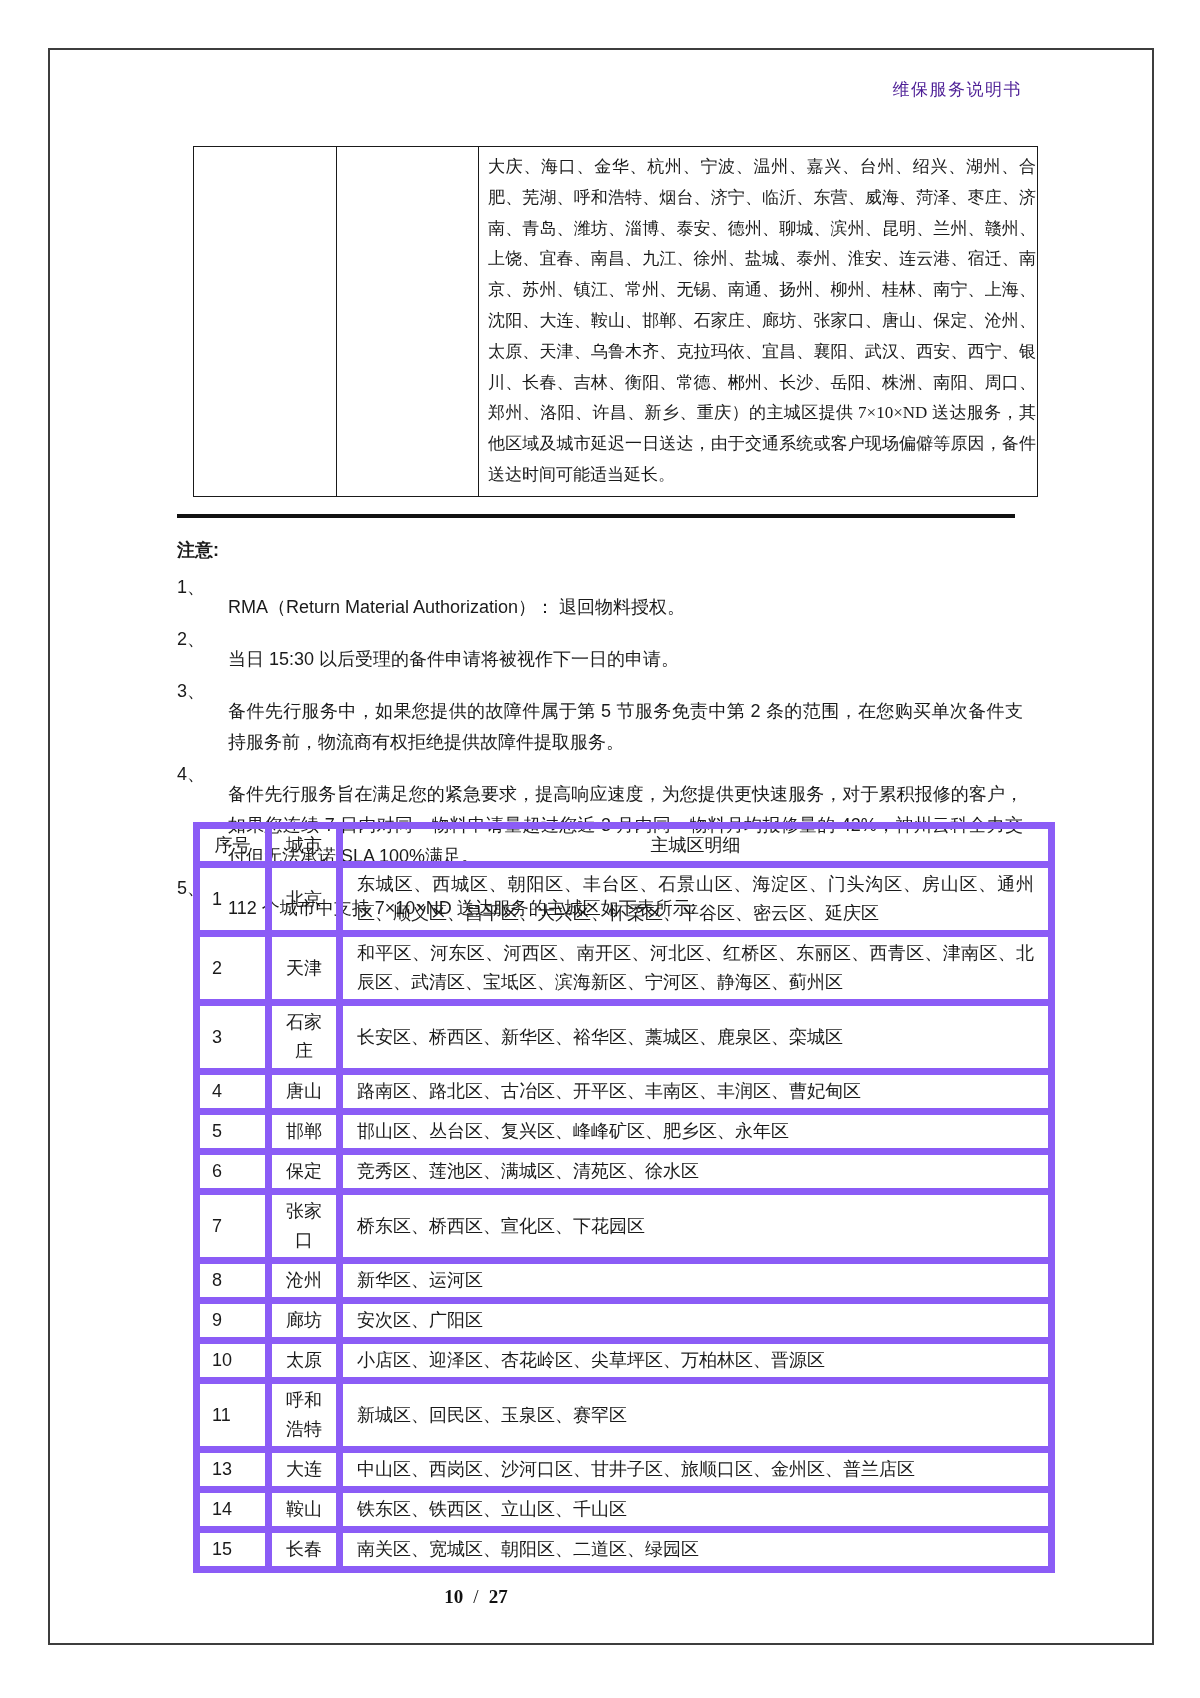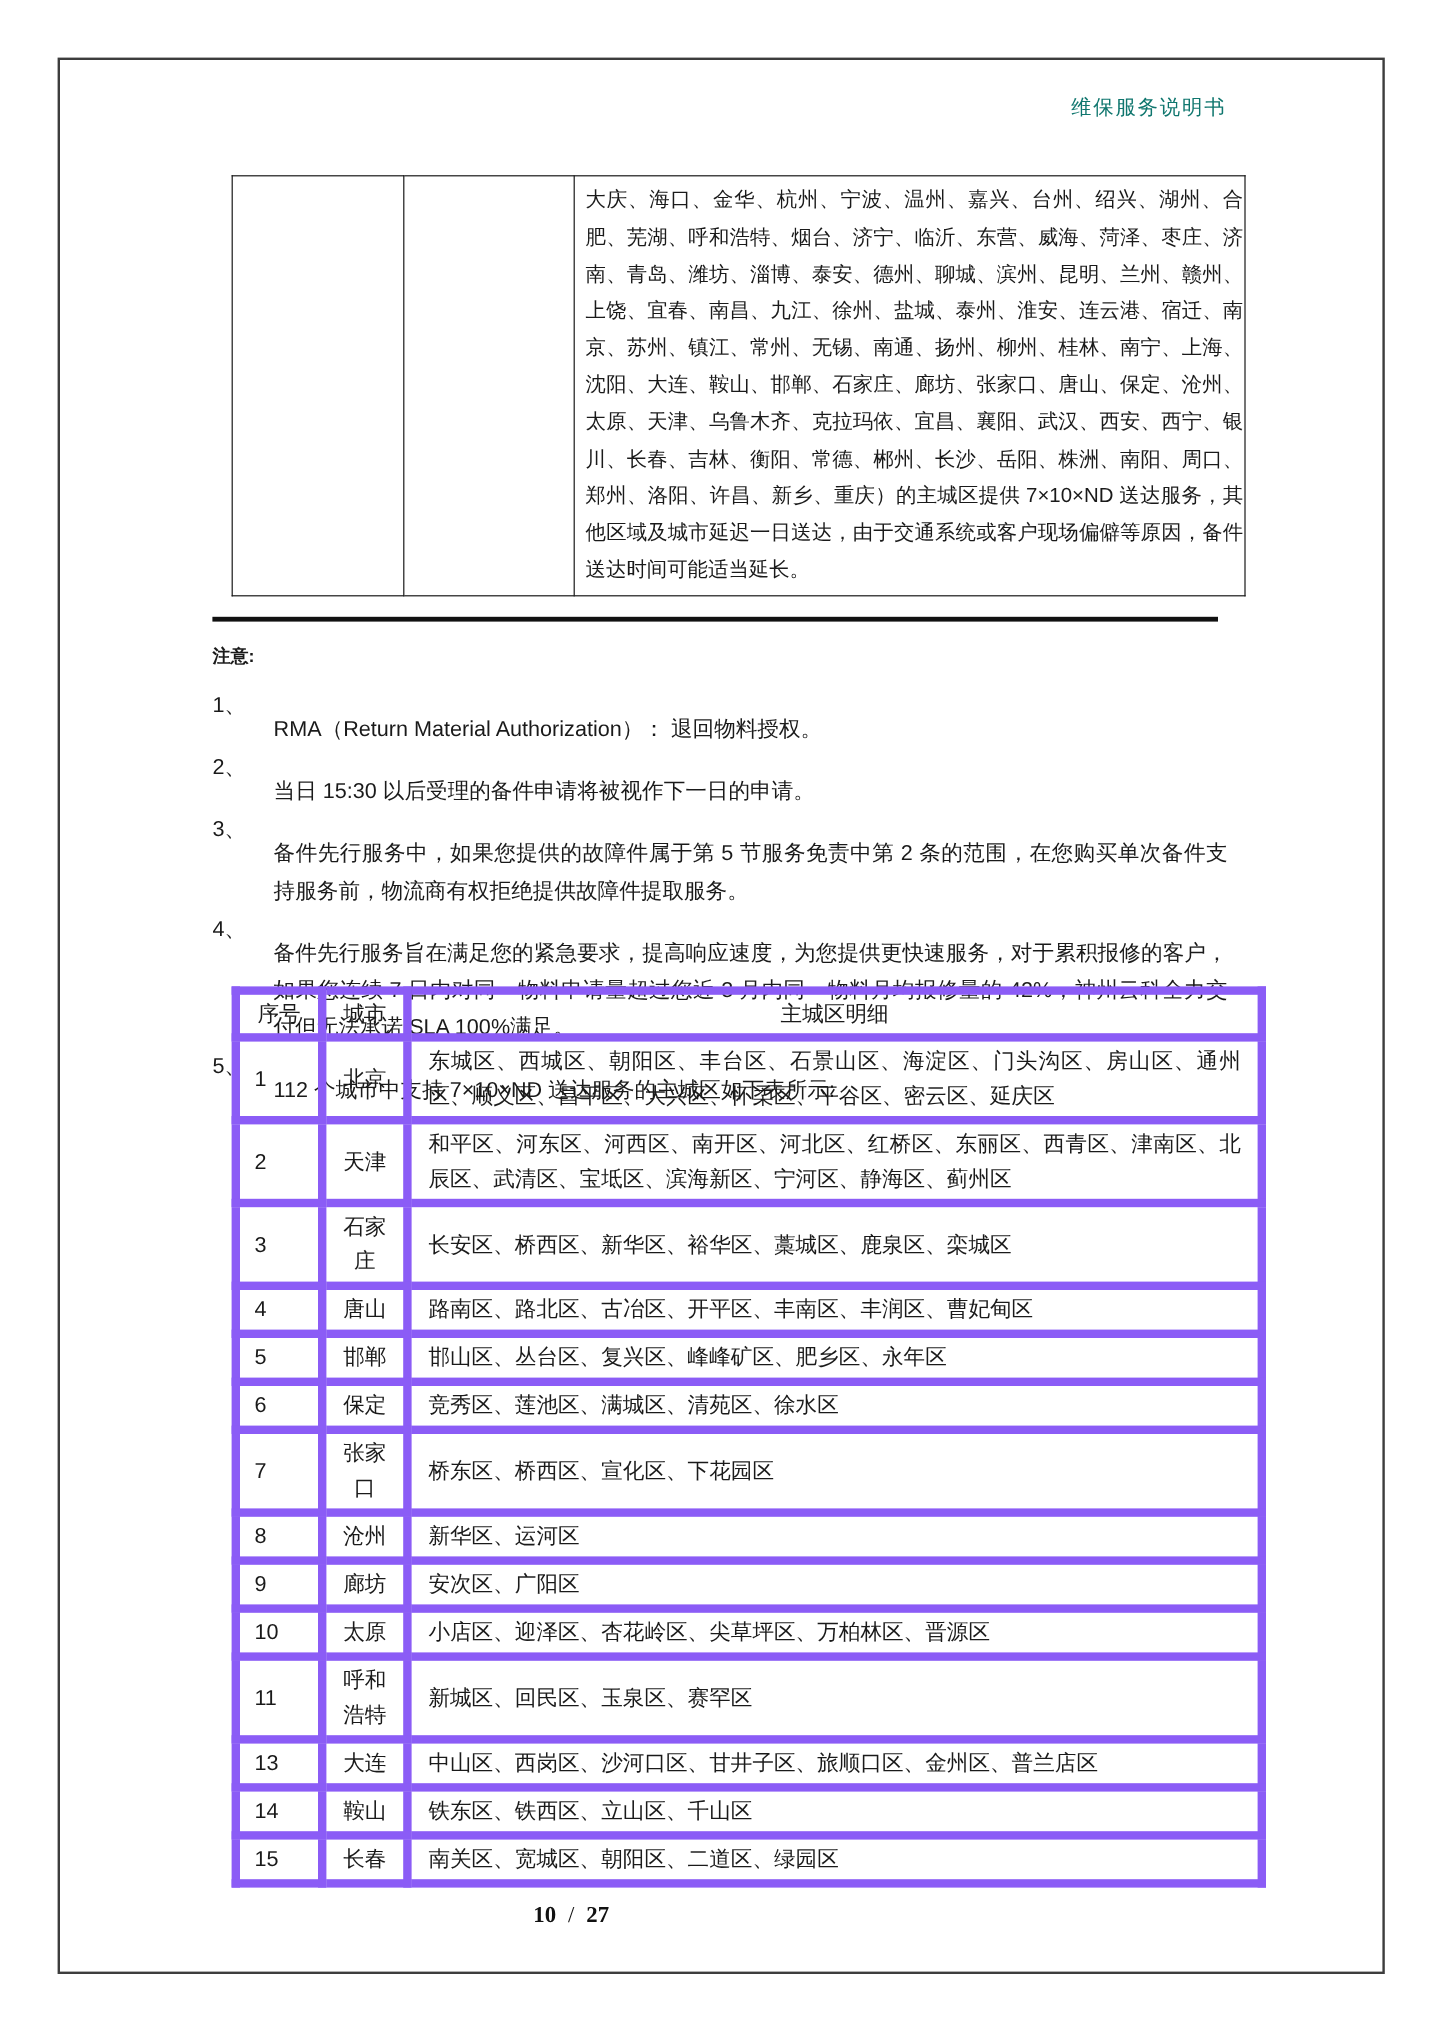--- a/index.html
+++ b/index.html
@@ -1,29 +1,29 @@
 <!DOCTYPE html>
 <html><head>
 <meta charset="utf-8">
 <style>
   html,body{margin:0;padding:0;background:#ffffff;}
   .page{position:relative;width:1200px;height:1698px;background:#ffffff;overflow:hidden;
         font-family:"Liberation Sans","DejaVu Sans",sans-serif;color:#1a1a1a;}
   .page-border{position:absolute;left:48px;top:48px;width:1102px;height:1593px;
         border:2px solid #3d3d3d;}
   .header-title{position:absolute;top:78px;right:178px;font-family:"Liberation Serif","DejaVu Serif",serif;
-        font-size:17px;letter-spacing:1.5px;color:#0f766e;}
+        font-size:17px;letter-spacing:1.5px;color:#4c1d95;}
   
   .spare-table{position:absolute;left:193px;top:146px;border-collapse:collapse;table-layout:fixed;width:844px;}
   .spare-table td{border:1px solid #1a1a1a;vertical-align:top;}
-  .spare-table .cell-text{font-size:17px;line-height:30.8px;text-align:justify;padding:4px 0 4px 8px;}
+  .spare-table .cell-text{font-size:17px;line-height:30.8px;text-align:justify;padding:4px 0 4px 8px;font-family:Liberation Serif, serif;}
   
   .divider-rule{position:absolute;left:177px;top:514px;width:838px;height:4px;background:#111;}
   
-  .notes-heading{position:absolute;left:177px;top:538px;font-size:15px;font-weight:bold;}
+  .notes-heading{position:absolute;left:177px;top:538px;font-size:18px;font-weight:bold;}
   .notes-list{position:absolute;left:177px;top:572px;width:846px;}
   .note-item{display:flex;align-items:flex-start;margin:0 0 1px 0;}
   .note-num{width:51px;flex:0 0 51px;font-size:18px;line-height:31px;}
   .note-text{width:795px;flex:0 0 795px;font-size:18px;line-height:31px;text-align:justify;margin-top:20px;}
   
   .city-table{position:absolute;left:193px;top:822px;border-collapse:collapse;table-layout:fixed;width:855px;}
   .city-table th,.city-table td{border:7px solid #8b5cf6;font-weight:normal;font-size:18px;
         line-height:29px;vertical-align:middle;}
   .city-table th{height:30px;text-align:center;padding:1px 4px;}
   .city-table td{padding:2px 0;}

